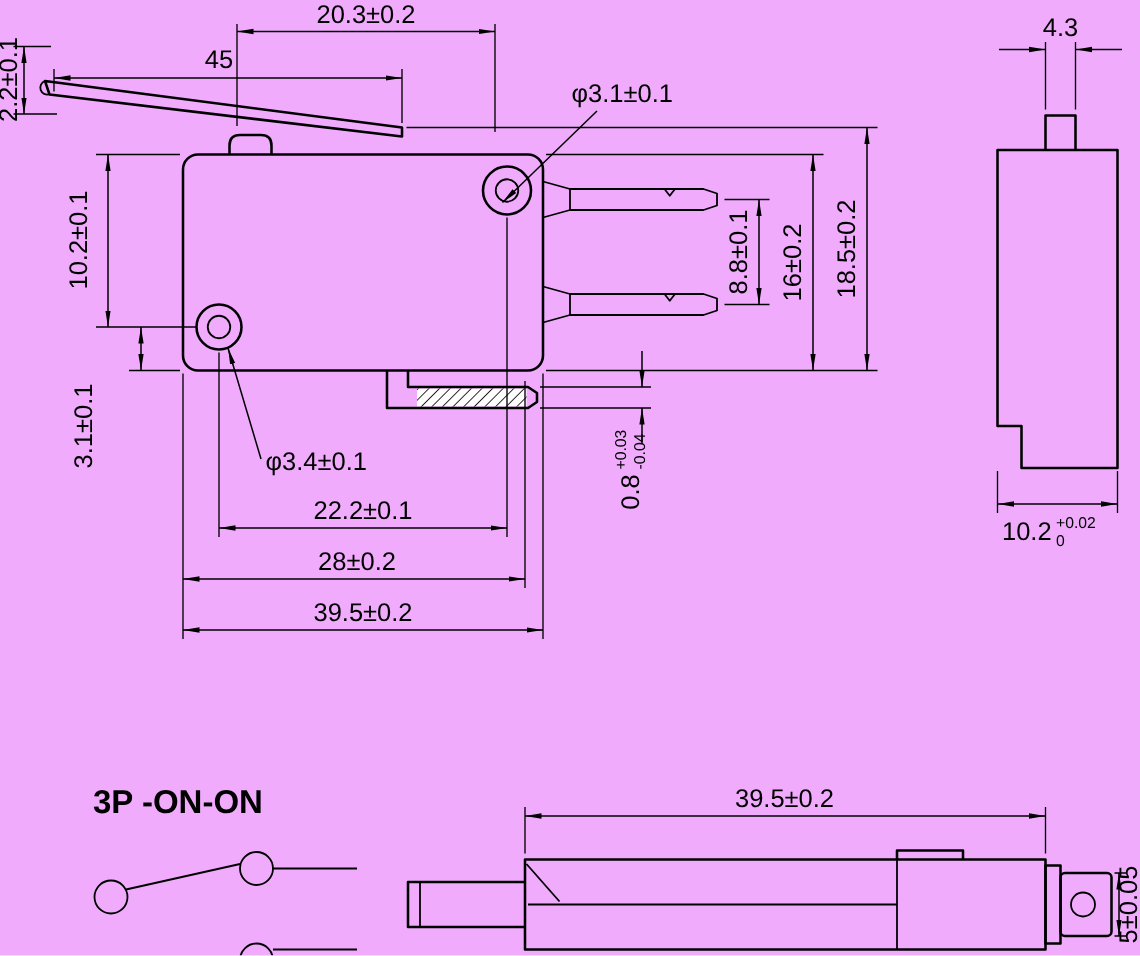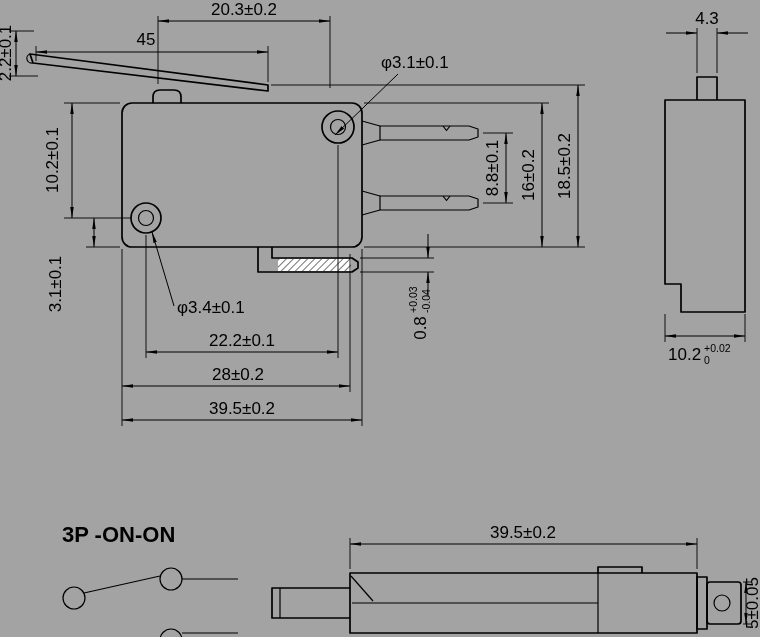--- a/index.html
+++ b/index.html
@@ -1,16 +1,16 @@
 <!DOCTYPE html>
 <html><head>
 <meta charset="utf-8">
 <style>
   html,body { margin:0; padding:0; background:#fff; }
-  .stage { position:relative; width:760px; height:637px; background:#a3a3a3; overflow:hidden; }
+  .stage { position:relative; width:760px; height:637px; background:#f0abfc; overflow:hidden; }
   svg { display:block; }
   .o { fill:none; stroke:#000; stroke-width:1.7; stroke-linejoin:round; }
   .m { fill:none; stroke:#000; stroke-width:1.2; stroke-linejoin:round; }
   .d { fill:none; stroke:#000; stroke-width:1; }
   .x { fill:none; stroke:#000; stroke-width:0.9; }
   .t  { font-family:"Liberation Sans", sans-serif; font-size:17px; fill:#000; }
   .ts { font-family:"Liberation Sans", sans-serif; font-size:10.5px; fill:#000; }
   .tl { font-family:"Liberation Sans", sans-serif; font-size:22px; font-weight:600; fill:#000; }
 </style>
 </head>

